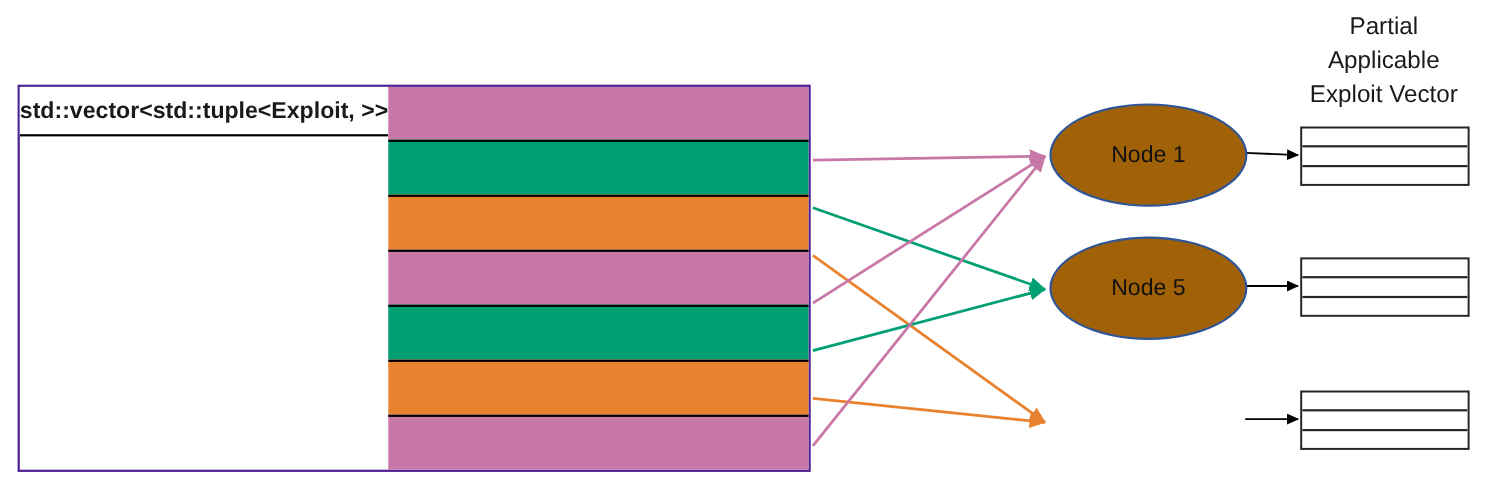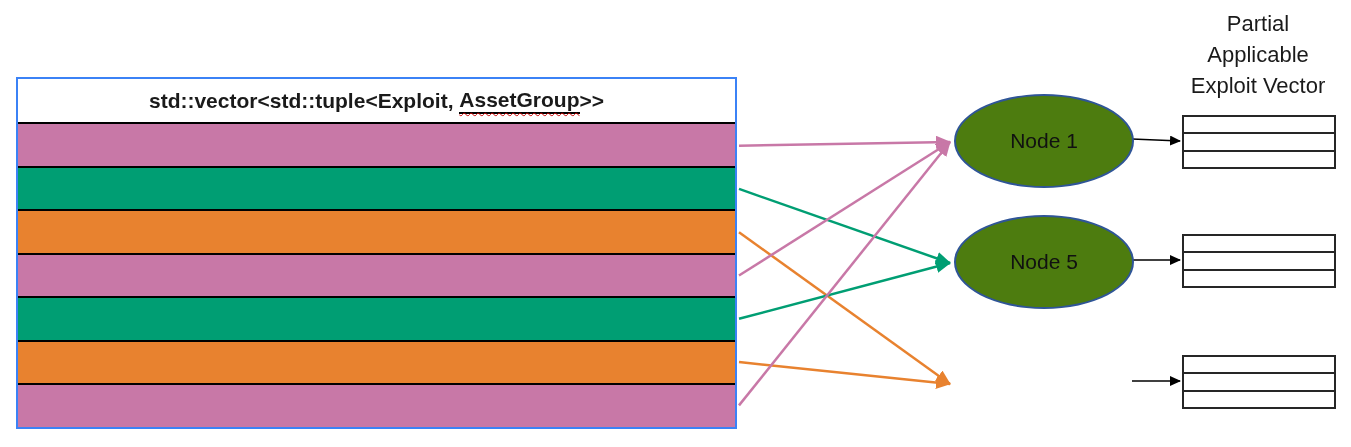--- a/index.html
+++ b/index.html
@@ -4,36 +4,36 @@
 <style>
   html,body{margin:0;padding:0;background:#ffffff;}
   .canvas{
     position:relative;width:1351px;height:447px;background:#ffffff;
     font-family:"Liberation Sans",sans-serif;color:#1a1a1a;overflow:hidden;
   }
   .arrows-layer{position:absolute;left:0;top:0;width:1351px;height:447px;pointer-events:none;}
   
   .vector-box{
     position:absolute;left:16px;top:77px;width:717px;height:348px;
-    border:2px solid #3b82f6;background:#fff;display:flex;flex-direction:column;
+    border:2px solid #4c1d95;background:#fff;display:flex;flex-direction:row;
   }
   .vector-header{
     height:43px;flex:0 0 43px;border-bottom:2px solid #000;background:#fff;
     display:flex;align-items:center;justify-content:center;
     font-weight:bold;font-size:21px;letter-spacing:0px;white-space:pre;
   }
   .u-solid{border-bottom:2px solid #000;}
   .u-wavy{text-decoration:underline wavy #cc0000 1px;text-underline-offset:5px;}
   .vector-rows{flex:1 1 auto;display:flex;flex-direction:column;}
   .vector-row{flex:1 1 auto;}
   .vector-row + .vector-row{border-top:2px solid #000;}
   
   .node{
     position:absolute;width:176px;height:90px;border-radius:50%;
-    border:2px solid #2f5597;background:#4d7c0f;
+    border:2px solid #2f5597;background:#a16207;
     display:flex;align-items:center;justify-content:center;
     font-size:21px;color:#111;
   }
   .node sub{font-size:14px;line-height:0;}
   
   .out-table{
     position:absolute;left:1182px;width:150px;height:50px;
     border:2px solid #262626;background:#fff;display:flex;flex-direction:column;
   }
   .out-row{flex:1 1 auto;background:#fff;}
@@ -70,21 +70,21 @@
       <line x1="739" y1="275.5" x2="950" y2="142" stroke="#c878a7" stroke-width="2.5" marker-end="url(#mk-pink)"></line>
       <line x1="739" y1="318.7857142857143" x2="950" y2="263" stroke="#009e73" stroke-width="2.5" marker-end="url(#mk-green)"></line>
       <line x1="739" y1="362.0714285714286" x2="950" y2="384" stroke="#e8822f" stroke-width="2.5" marker-end="url(#mk-orange)"></line>
       <line x1="739" y1="405.3571428571429" x2="950" y2="142" stroke="#c878a7" stroke-width="2.5" marker-end="url(#mk-pink)"></line>
       <line x1="1132" y1="139" x2="1180" y2="141" stroke="#000000" stroke-width="1.7" marker-end="url(#mk-black_arrow)"></line>
       <line x1="1132" y1="260" x2="1180" y2="260" stroke="#000000" stroke-width="1.7" marker-end="url(#mk-black_arrow)"></line>
       <line x1="1132" y1="381" x2="1180" y2="381" stroke="#000000" stroke-width="1.7" marker-end="url(#mk-black_arrow)"></line>
     </svg>
 
   <div class="vector-box">
-    <div class="vector-header"><span>std::vector&lt;std::tuple&lt;Exploit, </span><span class="u-solid u-wavy">AssetGroup</span><span>&gt;&gt;</span></div>
+    <div class="vector-header"><span>std::vector&lt;std::tuple&lt;Exploit, </span><span>&gt;&gt;</span></div>
     <div class="vector-rows" id="rows">
         <div class="vector-row" style="background: rgb(200, 120, 167);"></div>
         <div class="vector-row" style="background: rgb(0, 158, 115);"></div>
         <div class="vector-row" style="background: rgb(232, 130, 47);"></div>
         <div class="vector-row" style="background: rgb(200, 120, 167);"></div>
         <div class="vector-row" style="background: rgb(0, 158, 115);"></div>
         <div class="vector-row" style="background: rgb(232, 130, 47);"></div>
         <div class="vector-row" style="background: rgb(200, 120, 167);"></div>
       </div>
   </div>

